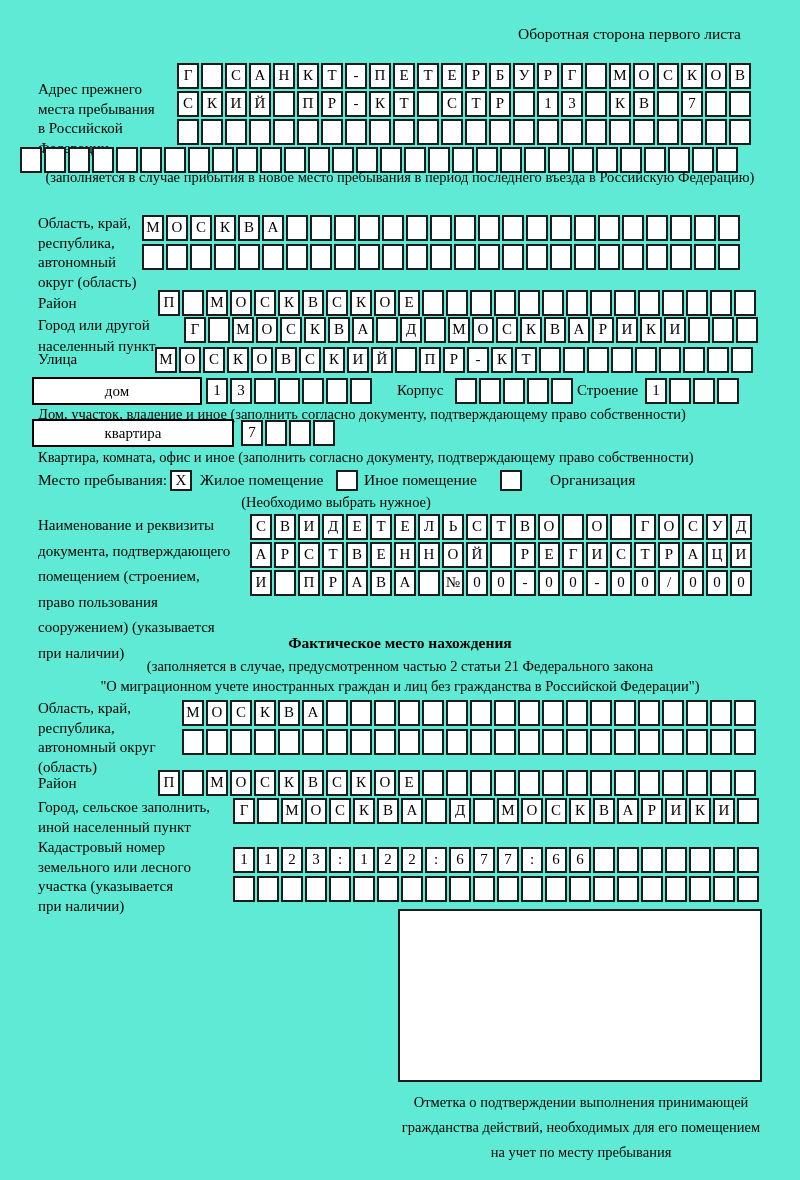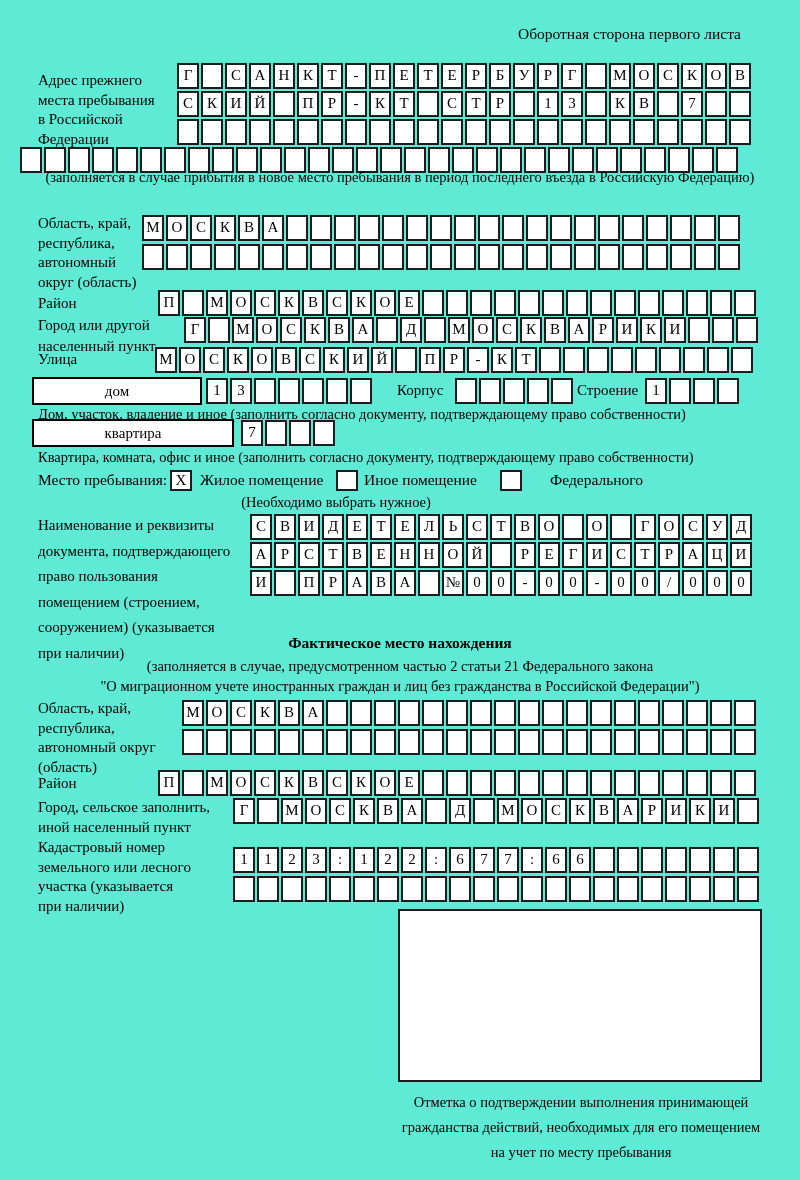--- a/index.html
+++ b/index.html
@@ -21,21 +21,21 @@
   .stampbox{border:2px solid #1c1c1c;background:#fff}
   .stampnote{font-size:14.5px;text-align:center;line-height:25px}
 </style>
 </head>
 <body>
 
 <div class="page">
 
   <div class="abs hdr-right" style="top:25px;right:59px">Оборотная сторона первого листа</div>
 
-  <div class="abs lbl" style="left:38px;top:71px">
+  <div class="abs lbl" style="left:38px;top:80px">
       <div>Адрес прежнего</div>
       <div>места пребывания</div>
       <div>в Российской</div>
       <div>Федерации</div>
     </div>
   <div class="abs cellrow" style="left:177px;top:63px">
       <span class="cell">Г</span>
       <span class="cell"></span>
       <span class="cell">С</span>
       <span class="cell">А</span>
@@ -332,28 +332,28 @@
       <span class="cell"></span>
     </div>
   <div class="abs note-left" style="left:38px;top:449px">Квартира, комната, офис и иное (заполнить согласно документу, подтверждающему право собственности)</div>
 
   <div class="abs optlbl" style="left:38px;top:471px">Место пребывания:</div>
   <div class="abs chk" style="left:170px;top:470px">X</div>
   <div class="abs optlbl" style="left:200px;top:471px">Жилое помещение</div>
   <div class="abs chk" style="left:336px;top:470px"></div>
   <div class="abs optlbl" style="left:364px;top:471px">Иное помещение</div>
   <div class="abs chk" style="left:500px;top:470px"></div>
-  <div class="abs optlbl" style="left:550px;top:471px">Федерального</div>
+  <div class="abs optlbl" style="left:550px;top:471px">Организация</div>
   <div class="abs note" style="left:136px;top:494px;width:400px">(Необходимо выбрать нужное)</div>
 
   <div class="abs lbl-wide" style="left:38px;top:513px">
       <div>Наименование и реквизиты</div>
       <div>документа, подтверждающего</div>
+      <div>помещением (строением,</div>
       <div>право пользования</div>
-      <div>помещением (строением,</div>
       <div>сооружением) (указывается</div>
       <div>при наличии)</div>
     </div>
   <div class="abs cellrow" style="left:250px;top:514px">
       <span class="cell">С</span>
       <span class="cell">В</span>
       <span class="cell">И</span>
       <span class="cell">Д</span>
       <span class="cell">Е</span>
       <span class="cell">Т</span>

